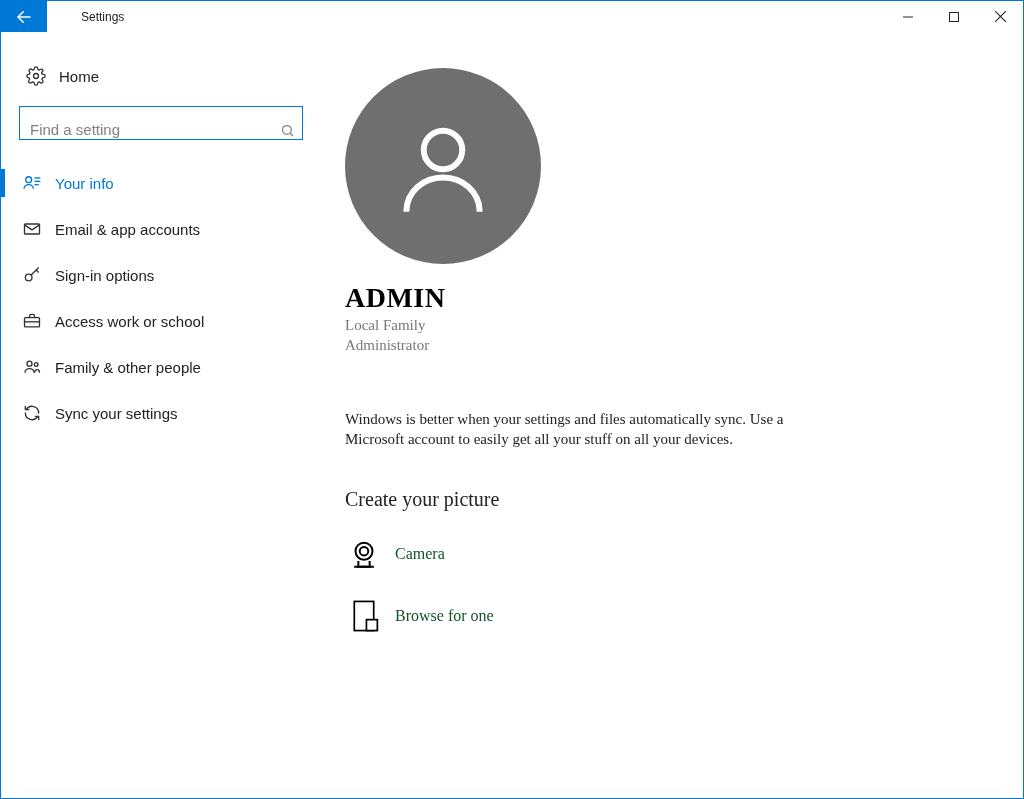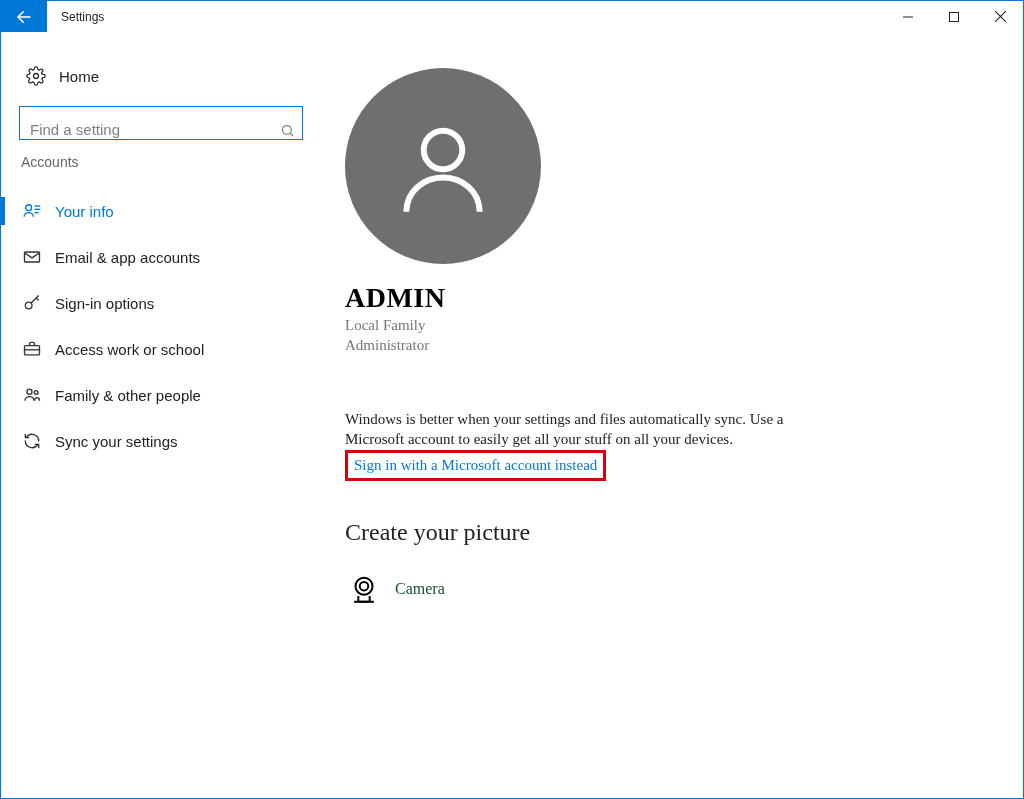--- a/index.html
+++ b/index.html
@@ -19,20 +19,21 @@
     display: flex;
     flex-direction: column;
     background: #fff;
   }
   
   .titlebar {
     height: 31px;
     display: flex;
     align-items: stretch;
     background: #fff;
+    gap: 20px;
   }
   .back-btn {
     width: 46px;
     background: #0078d7;
     color: #fff;
     display: flex;
     align-items: center;
     justify-content: center;
     cursor: pointer;
   }
@@ -184,21 +185,21 @@
     padding: 2px 4px;
     cursor: pointer;
   }
   .highlighted {
     border: 3px solid #d8000c;
     padding: 4px 6px;
     display: inline-block;
   }
   .create-title {
     margin-top: 38px;
-    font-size: 24px;
+    font-size: 20px;
     font-weight: 400;
     color: #222;
   }
   .picture-option {
     display: flex;
     align-items: center;
     margin-top: 24px;
     cursor: pointer;
   }
   .picture-option .picon {
@@ -265,21 +266,20 @@
           <input class="search-input" type="text" placeholder="Find a setting" style="">
           <span class="search-icon">
             <svg width="15" height="15" viewBox="0 0 24 24" fill="none" stroke="currentColor" stroke-width="2">
               <circle cx="11" cy="11" r="7"></circle>
               <line x1="21" y1="21" x2="16" y2="16"></line>
             </svg>
           </span>
         </div>
       </div>
 
-      <div class="section-header">Accounts</div>
 
       <div class="nav-list">
 
         <div class="side-row selected">
           <span class="icon">
             <svg width="20" height="20" viewBox="0 0 24 24" fill="none" stroke="currentColor" stroke-width="1.6">
               <circle cx="8" cy="8" r="3.5"></circle>
               <path d="M2.5 19c0-3 2.5-5 5.5-5s5.5 2 5.5 5"></path>
               <line x1="15" y1="6" x2="22" y2="6"></line>
               <line x1="15" y1="10" x2="22" y2="10"></line>
@@ -356,35 +356,41 @@
           <path d="M4 22c0-4.5 3.8-7.5 8-7.5s8 3 8 7.5"></path>
         </svg>
       </div>
 
       <div class="username">ADMIN</div>
       <div class="acct-line">Local Family</div>
       <div class="acct-line">Administrator</div>
 
       <div class="sync-blurb">Windows is better when your settings and files automatically sync. Use a Microsoft account to easily get all your stuff on all your devices.</div>
 
-      <div class="highlighted">
-        <span class="signin-link" style="margin-top:0;padding:0">Sign in with a Microsoft account instead</span>
-      </div>
 
       <div class="create-title">Create your picture</div>
 
       <div class="picture-option">
         <span class="picon">
           <svg width="34" height="34" viewBox="0 0 24 24" fill="none" stroke="currentColor" stroke-width="1.4">
             <circle cx="12" cy="10" r="6"></circle>
             <circle cx="12" cy="10" r="3"></circle>
             <path d="M8 17 L8 21 L16 21 L16 17"></path>
             <line x1="5" y1="21" x2="19" y2="21"></line>
           </svg>
         </span>
         <span class="plabel">Camera</span>
       </div>
 
+      <div class="picture-option">
+        <span class="picon">
+          <svg width="32" height="34" viewBox="0 0 24 28" fill="none" stroke="currentColor" stroke-width="1.4">
+            <rect x="4" y="2" width="16" height="24"></rect>
+            <rect x="14" y="17" width="9" height="9" fill="#fff" stroke="currentColor"></rect>
+          </svg>
+        </span>
+        <span class="plabel">Browse for one</span>
+      </div>
 
     </div>
 
   </div>
 </div>
 
 </body></html>

